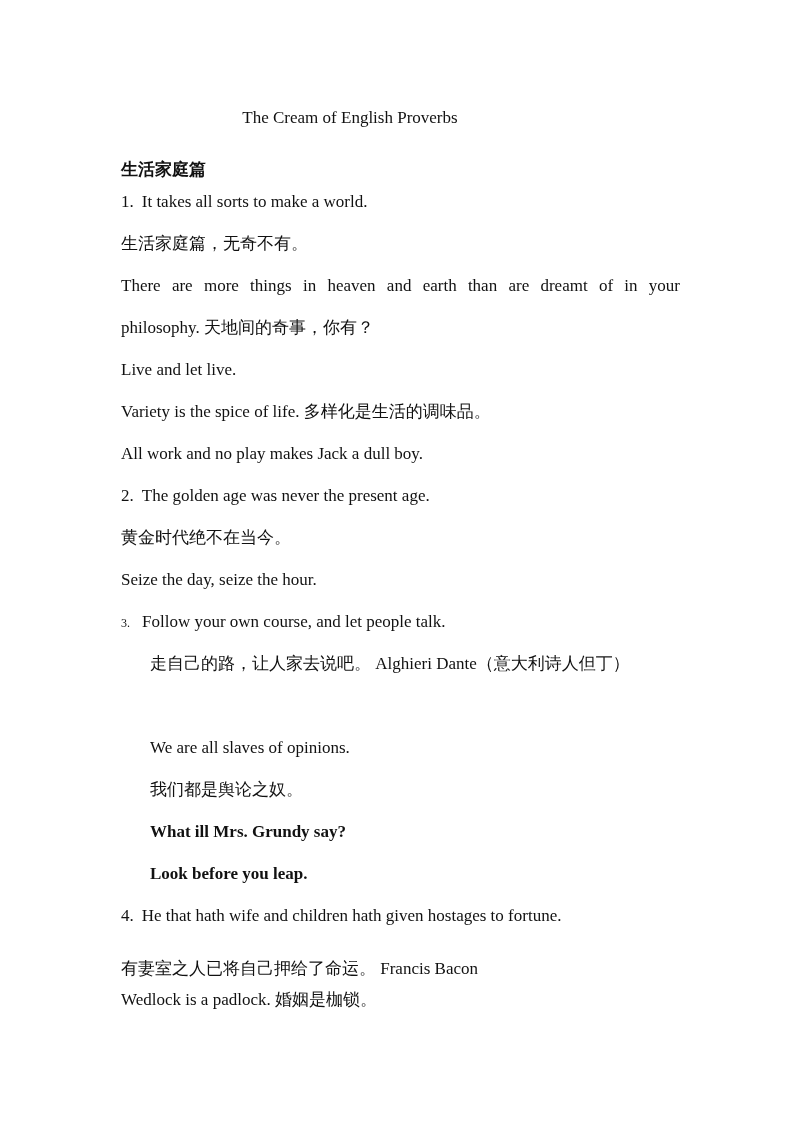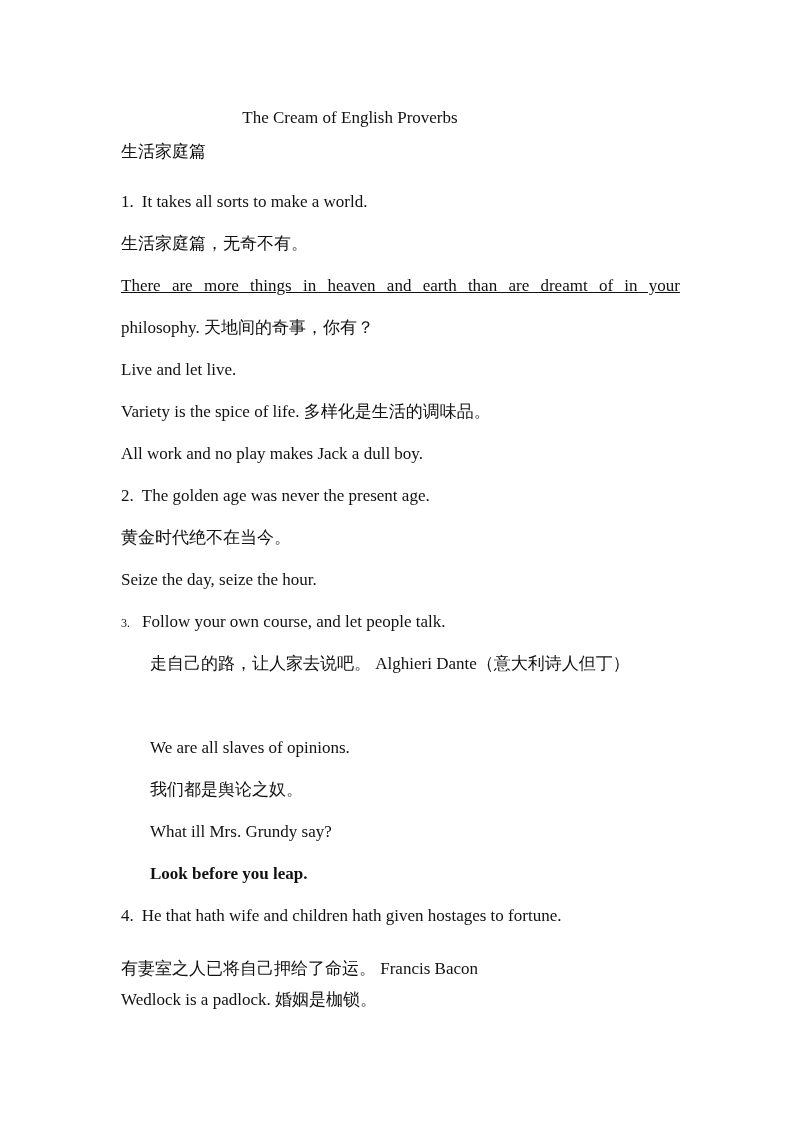--- a/index.html
+++ b/index.html
@@ -15,33 +15,32 @@
       line-height: 22px;
       white-space: nowrap;
     }
     .indent { left: 150px; }
     .title { left: 0; width: 700px; text-align: center; }
     .justify {
       width: 559px;
       text-align: justify;
       text-align-last: justify;
       white-space: normal;
-      text-decoration: underline;
     }
     .num-small { font-size: 12px; margin-right: 12px; }
     .num { margin-right: 8px; }
   </style>
 </head>
 <body>
 
 <div>
 
   <div class="line title" style="top:107px;">The Cream of English Proverbs</div>
 
-  <div class="line" style="top:141px;">生活家庭篇</div>
+  <div class="line" style="top:159px;font-weight:bold;">生活家庭篇</div>
 
   <div class="line" style="top:191px;">
     <span class="num">1.</span><span>It takes all sorts to make a world.</span>
   </div>
   <div class="line" style="top:233px;">生活家庭篇，无奇不有。</div>
   <div class="line justify" style="top:275px;">There are more things in heaven and earth than are dreamt of in your</div>
   <div class="line" style="top:317px;">philosophy.  天地间的奇事，你有？</div>
   <div class="line" style="top:359px;">Live and let live.</div>
   <div class="line" style="top:401px;">Variety is the spice of life.  多样化是生活的调味品。</div>
   <div class="line" style="top:443px;">All work and no play makes Jack a dull boy.</div>
@@ -51,21 +50,21 @@
   </div>
   <div class="line" style="top:527px;">黄金时代绝不在当今。</div>
   <div class="line" style="top:569px;">Seize the day, seize the hour.</div>
 
   <div class="line" style="top:611px;">
     <span class="num-small">3.</span><span>Follow your own course, and let people talk.</span>
   </div>
   <div class="line indent" style="top:653px;">走自己的路，让人家去说吧。  Alghieri Dante（意大利诗人但丁）</div>
   <div class="line indent" style="top:737px;">We are all slaves of opinions.</div>
   <div class="line indent" style="top:779px;">我们都是舆论之奴。</div>
-  <div class="line indent" style="top:821px;">What ill Mrs. Grundy say?</div>
+  <div class="line indent" style="top:821px;font-weight:bold;">What ill Mrs. Grundy say?</div>
   <div class="line indent" style="top:863px;font-weight:bold;">Look before you leap.</div>
 
   <div class="line" style="top:905px;">
     <span class="num">4.</span><span>He that hath wife and children hath given hostages to fortune.</span>
   </div>
   <div class="line" style="top:947px;margin-top:11px;">有妻室之人已将自己押给了命运。   Francis Bacon</div>
   <div class="line" style="top:989px;">Wedlock is a padlock.  婚姻是枷锁。</div>
 
 </div>
 

